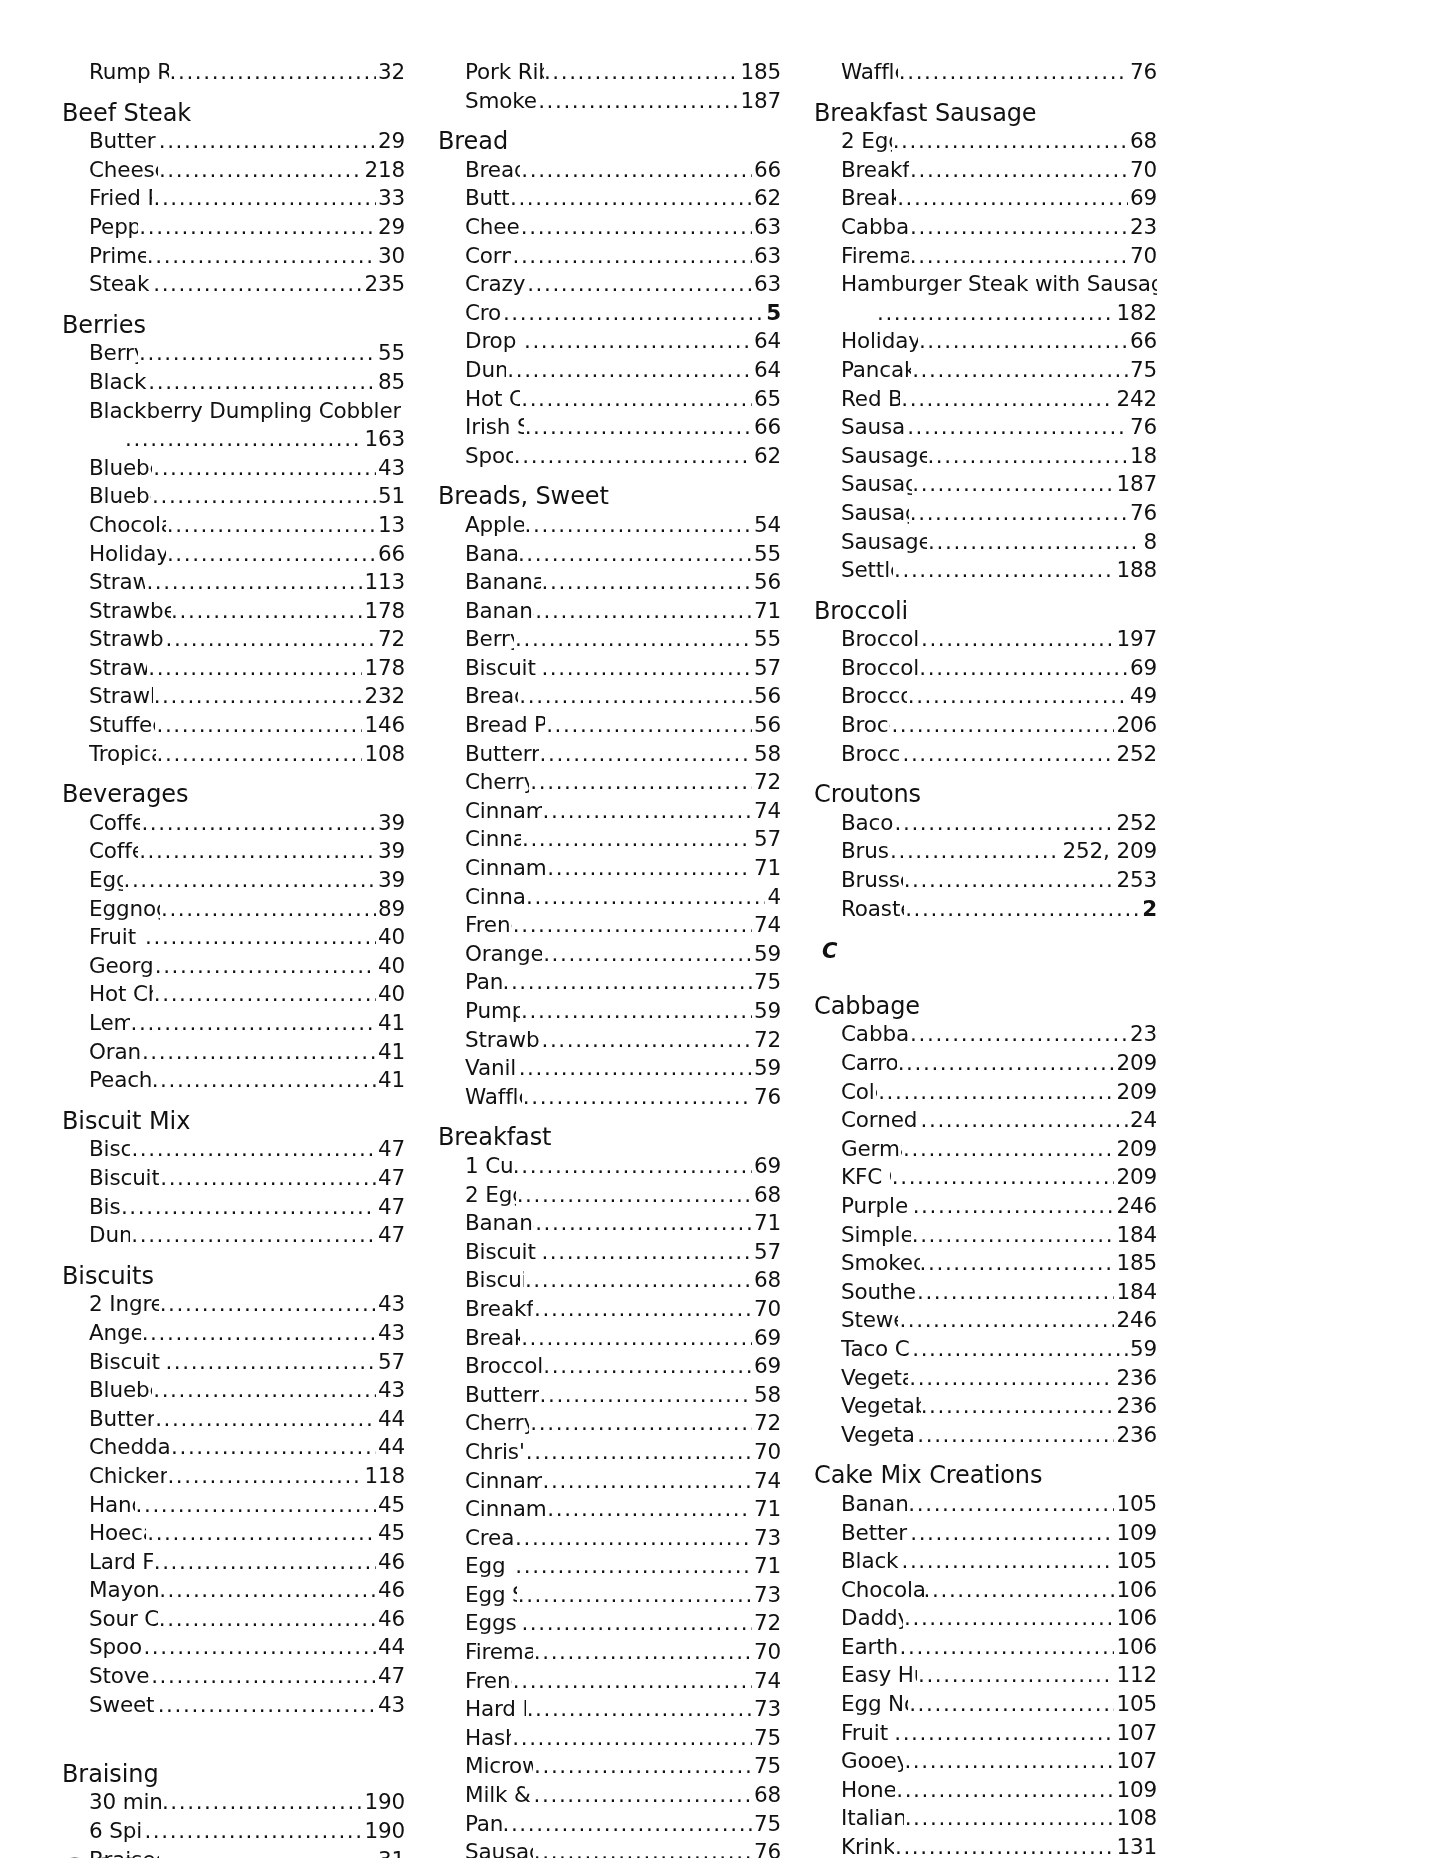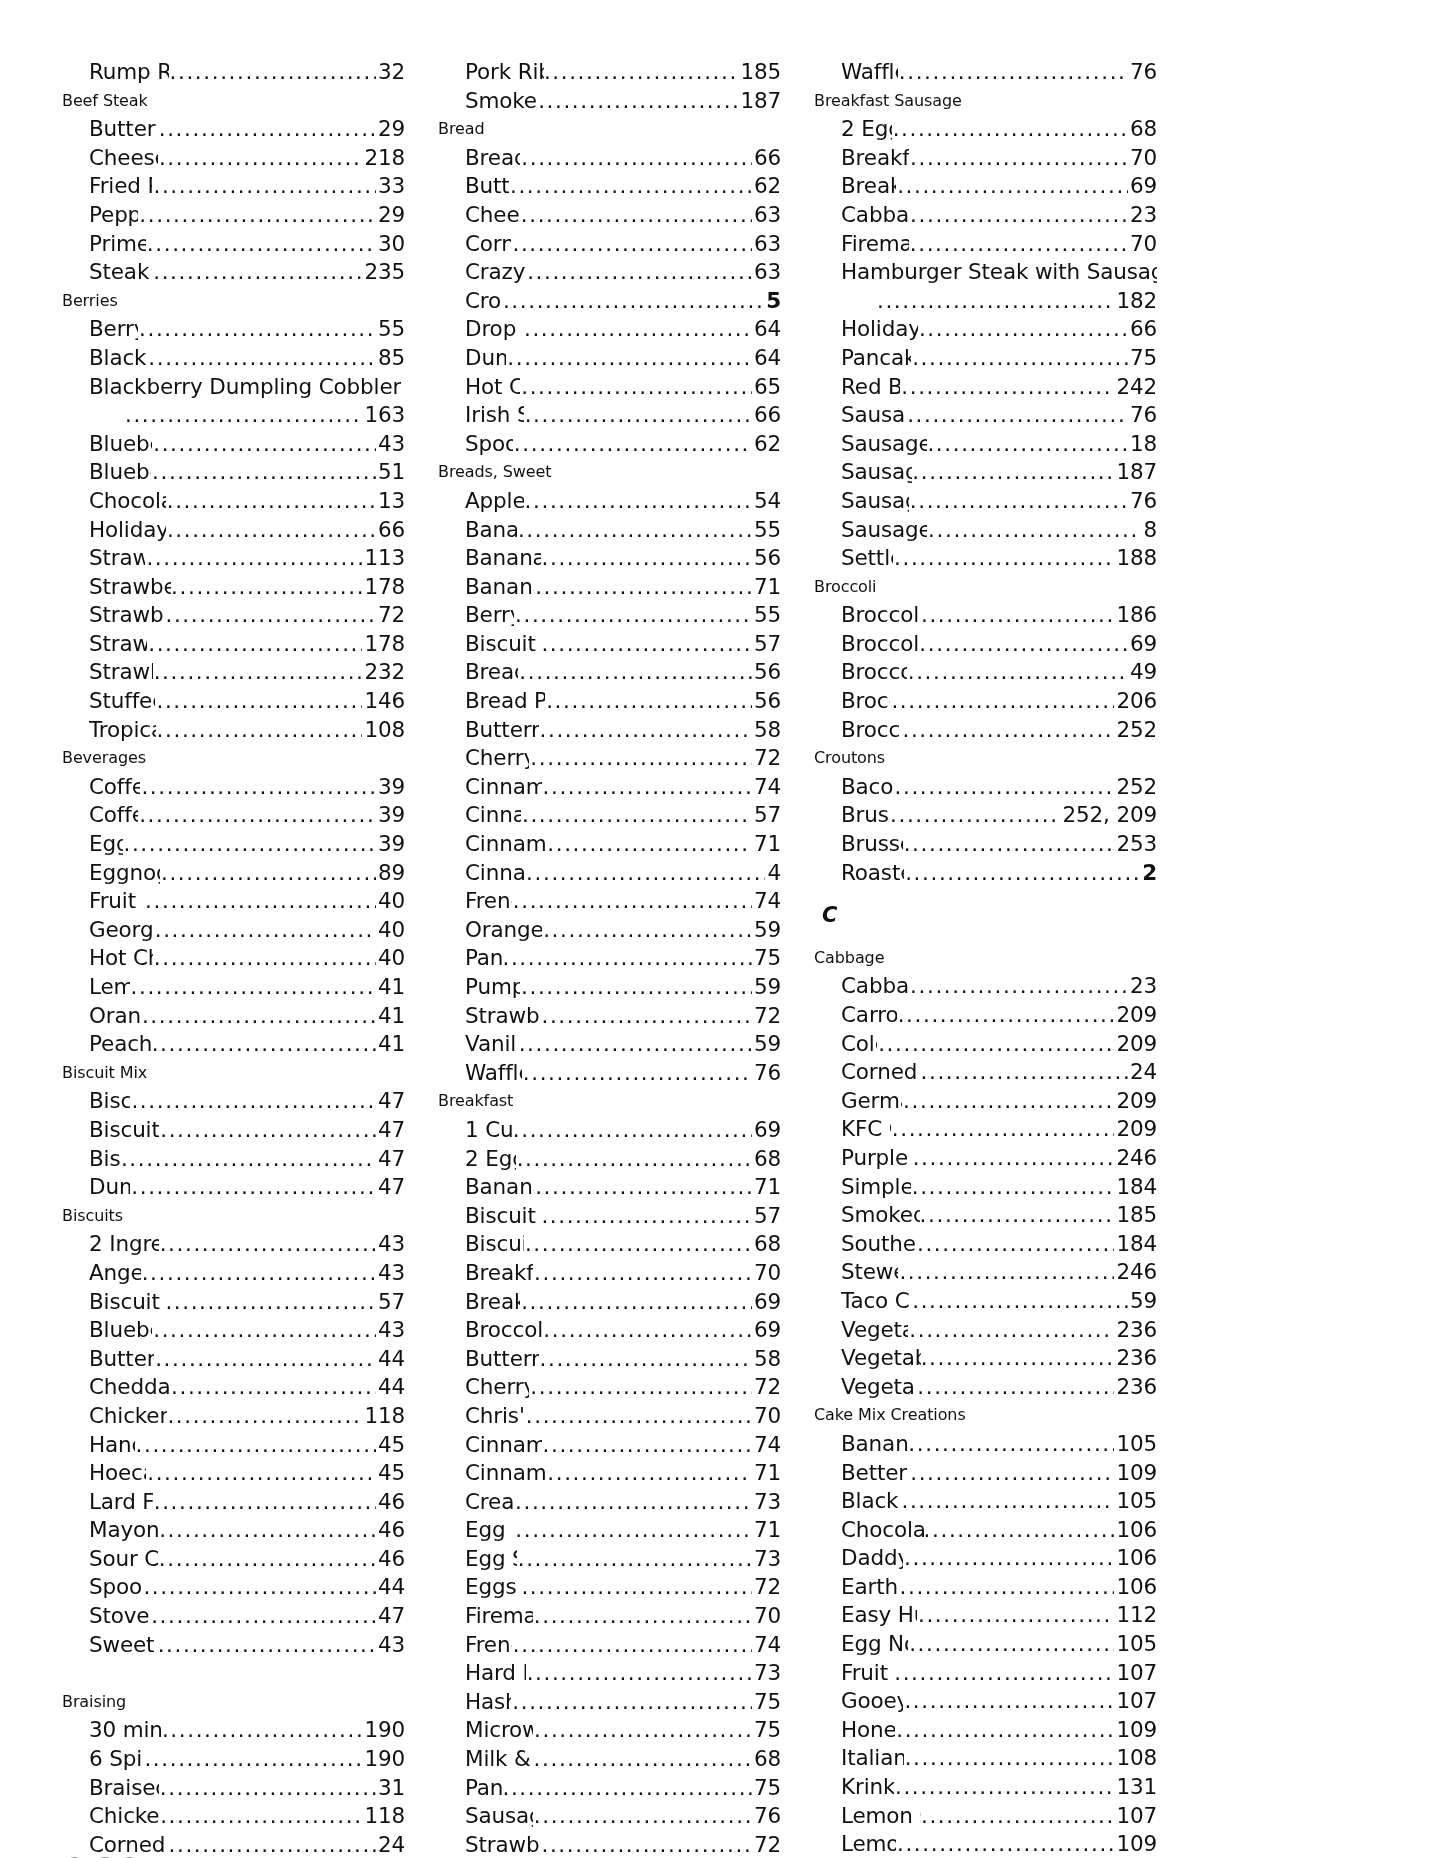--- a/index.html
+++ b/index.html
@@ -37,25 +37,26 @@
   }
 
   .col {
     width: 343px;
     margin-right: 33px;
   }
   .col:last-child { margin-right: 0; }
 
   
   .group-head {
-    font-size: 16px;
+    font-size: 24px;
     line-height: 28.6px;
     letter-spacing: -0.1px;
     white-space: nowrap;
     padding-left: 0px;
+    margin-top: 12px;
   }
 
   .letter-head {
     font-size: 21px;
     line-height: 28.6px;
     font-style: italic;
     font-weight: bold;
     padding-left: 8px;
   }
 
@@ -789,21 +790,21 @@
         </div>
         <div class="entry">
           <span class="nm">Settler's Beans</span>
           <span class="leader">................................................................................</span>
           <span class="pg">188</span>
         </div>
         <div class="group-head">Broccoli</div>
         <div class="entry nogap">
           <span class="nm">Broccoli Cheese Casserole</span>
           <span class="leader">................................................................................</span>
-          <span class="pg">186</span>
+          <span class="pg">197</span>
         </div>
         <div class="entry">
           <span class="nm">Broccoli Cheese Quiche</span>
           <span class="leader">................................................................................</span>
           <span class="pg">69</span>
         </div>
         <div class="entry">
           <span class="nm">Broccoli Cornbread</span>
           <span class="leader">................................................................................</span>
           <span class="pg">49</span>

